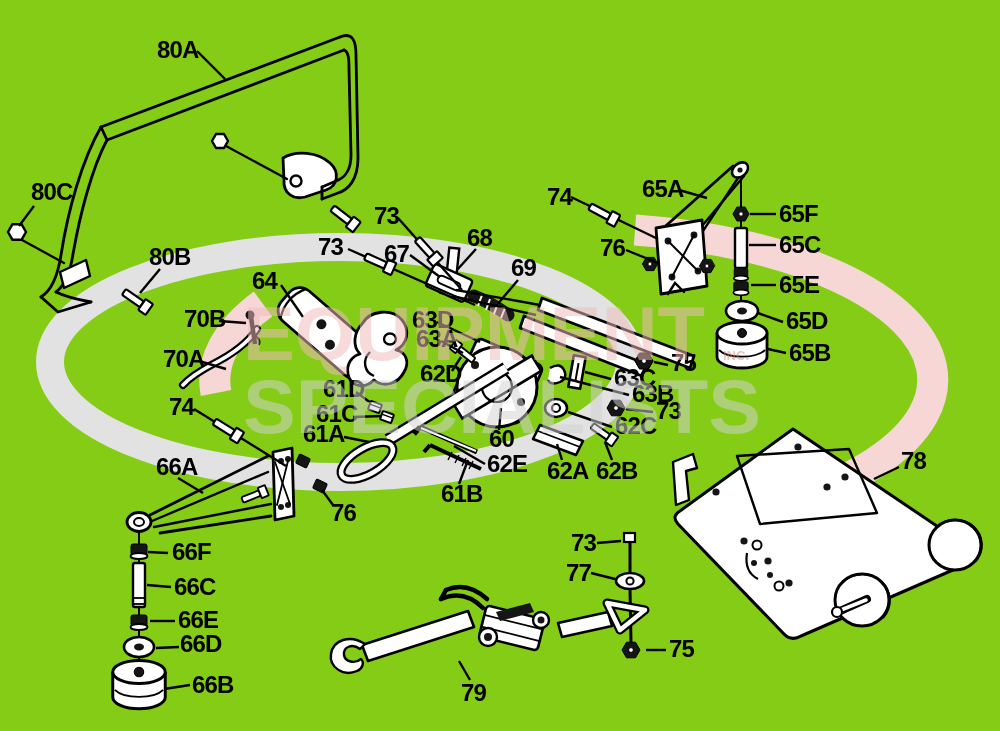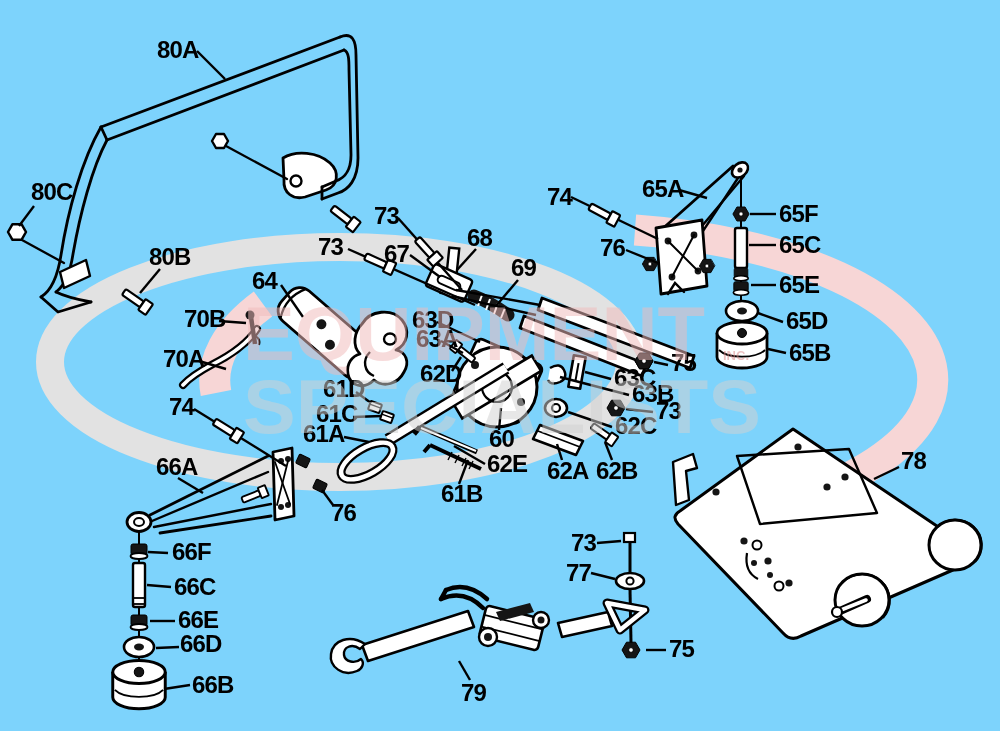--- a/index.html
+++ b/index.html
@@ -1,16 +1,16 @@
 <!DOCTYPE html>
 <html><head>
 <meta charset="utf-8">
 <style>
   html,body{margin:0;padding:0;background:#fff;}
-  #stage{position:relative;width:1000px;height:731px;background:#7dd3fc;overflow:hidden;
+  #stage{position:relative;width:1000px;height:731px;background:#84cc16;overflow:hidden;
          font-family:"Liberation Sans",sans-serif;}
   svg{display:block;}
   .plbl{font-family:"Liberation Sans","DejaVu Sans",sans-serif;font-weight:bold;
         font-size:24px;letter-spacing:-0.8px;fill:#000;}
   .wmtxt{font-family:"Liberation Sans","DejaVu Sans",sans-serif;font-weight:bold;}
   .ln{stroke:#000;fill:none;}
 </style>
 </head>
 <body>
 

